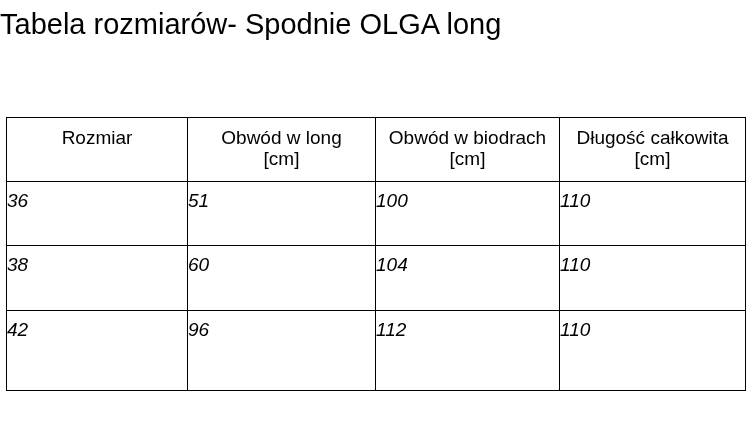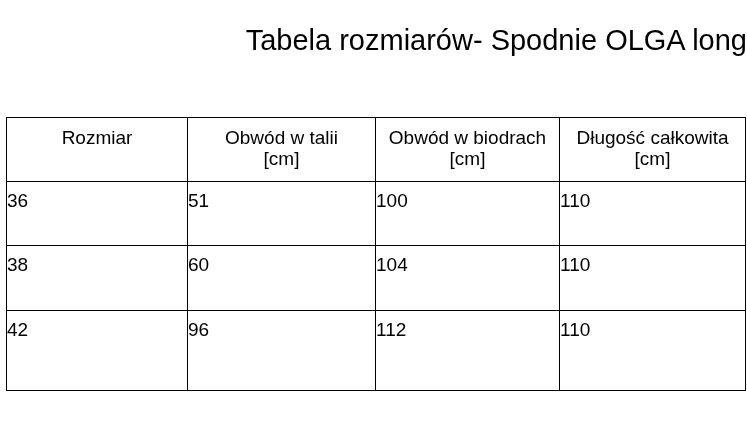--- a/index.html
+++ b/index.html
@@ -9,22 +9,22 @@
   body {
     width: 747px;
     height: 447px;
     overflow: hidden;
     background: #ffffff;
     color: #000000;
     font-family: "Liberation Sans", sans-serif;
     position: relative;
   }
   .page-title {
-    margin-top: 24px;
-    text-align: right;
+    margin-top: 8px;
+    text-align: left;
     font-size: 29px;
     line-height: 33px;
     font-weight: 400;
     letter-spacing: 0;
   }
   table.size-table {
     position: absolute;
     left: 6px;
     top: 117px;
     width: 739px;
@@ -38,21 +38,21 @@
     vertical-align: top;
     font-size: 19px;
     line-height: 21px;
     padding: 0;
   }
   .size-table thead tr { height: 64px; }
   .size-table tbody tr { height: 64px; }
   .size-table tbody tr.row-2 { height: 65px; margin-left: 29px; }
   .size-table tbody tr.row-last { height: 80px; }
   .size-table th { padding-top: 9px; }
-  .size-table td { padding-top: 8px; }
+  .size-table td { padding-top: 8px; font-style: italic; }
   .hdr-label, .hdr-unit { display: block; }
 </style>
 </head>
 <body>
 
 <div class="page-title">Tabela rozmiarów- Spodnie OLGA long</div>
 
 <table class="size-table">
   <colgroup>
     <col style="width:181px">
@@ -60,21 +60,21 @@
     <col style="width:184px">
     <col style="width:186px">
   </colgroup>
   <thead>
     <tr>
       <th>
         <span class="hdr-label">Rozmiar</span>
         <span class="hdr-unit"></span>
       </th>
       <th>
-        <span class="hdr-label">Obwód w talii</span>
+        <span class="hdr-label">Obwód w long</span>
         <span class="hdr-unit">[cm]</span>
       </th>
       <th>
         <span class="hdr-label">Obwód w biodrach</span>
         <span class="hdr-unit">[cm]</span>
       </th>
       <th>
         <span class="hdr-label">Długość całkowita</span>
         <span class="hdr-unit">[cm]</span>
       </th>

